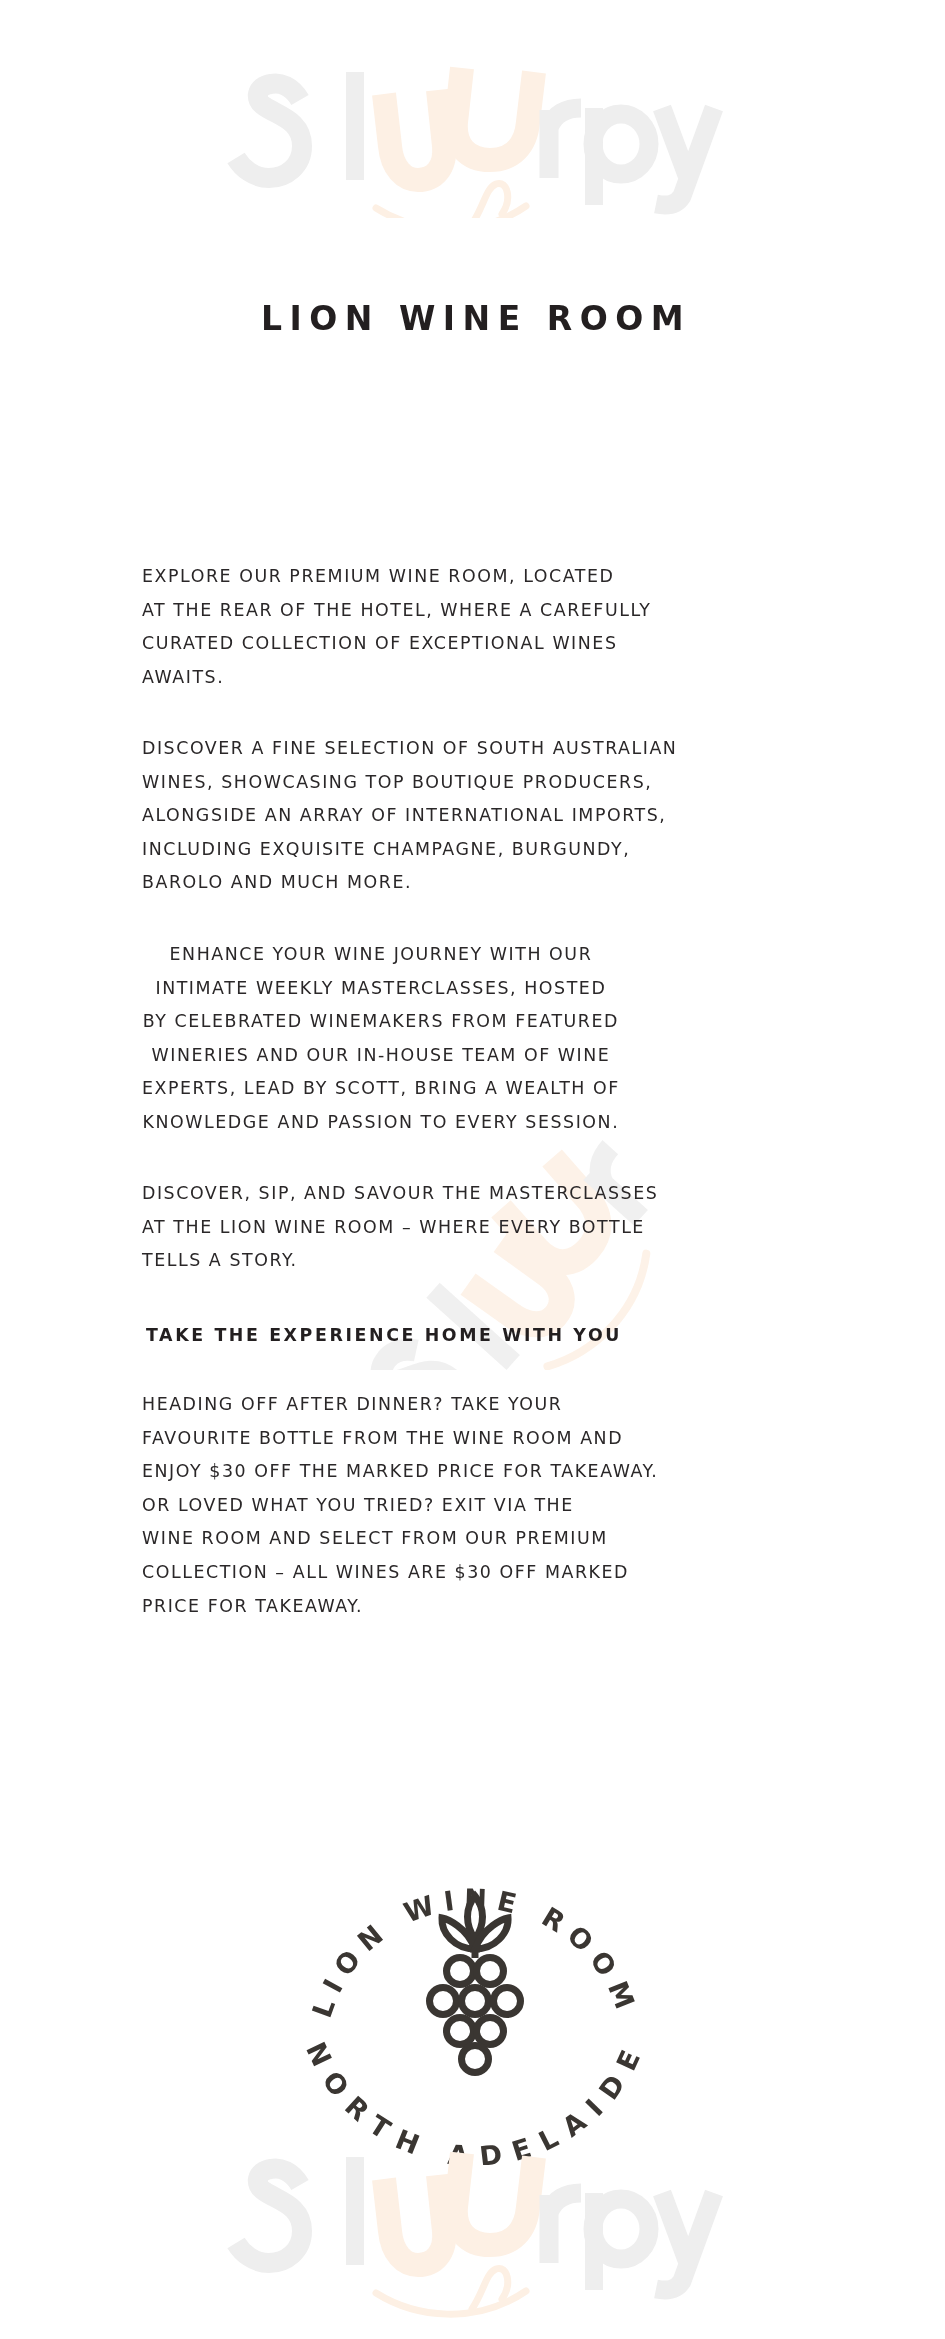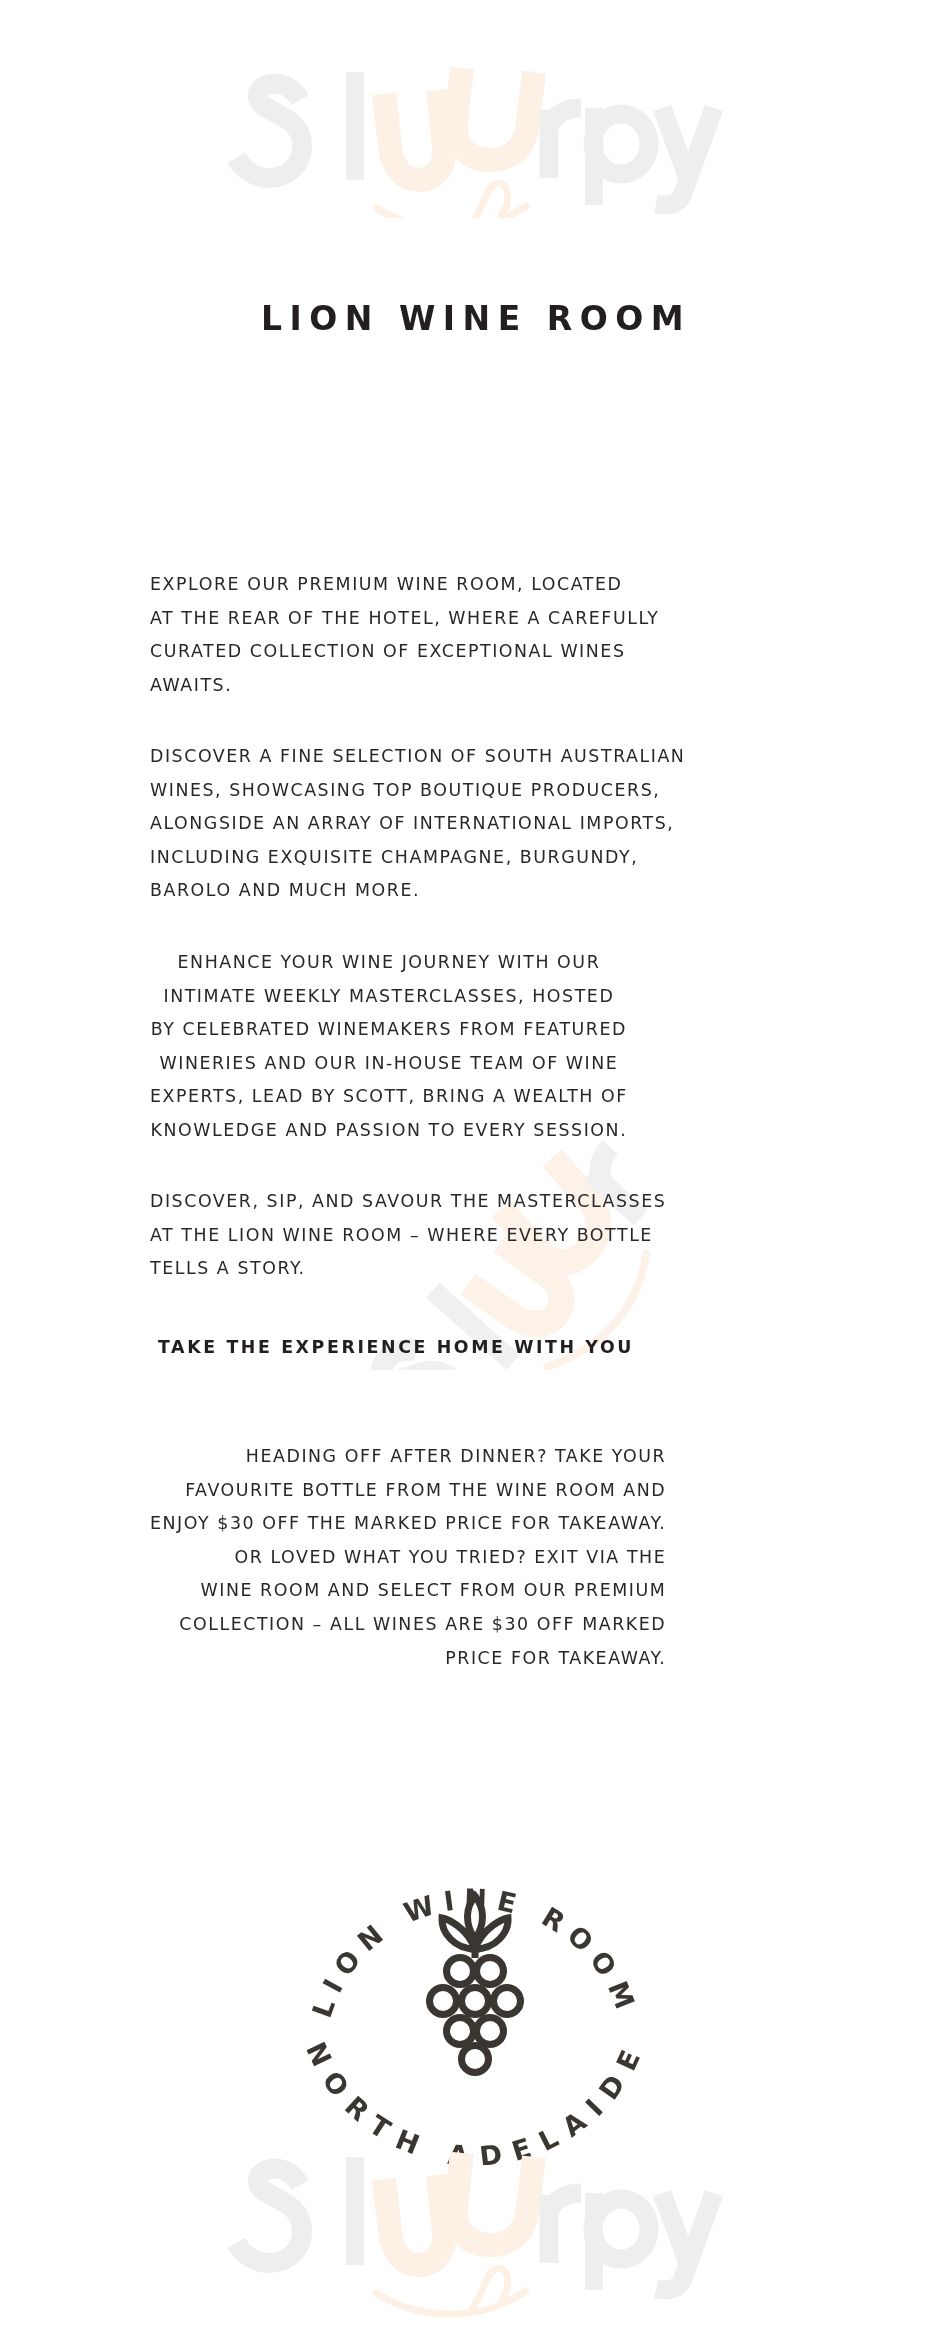--- a/index.html
+++ b/index.html
@@ -54,37 +54,37 @@
     top: 560px;
     width: 680px;
     font-family: "DejaVu Sans", sans-serif;
     font-size: 17.4px;
     line-height: 33.6px;
     letter-spacing: 1.55px;
     color: #2a2728;
     font-weight: normal;
   }
   .content p {
-    margin: 8px;
+    margin: 0;
     white-space: pre-line;
   }
   .p1 { position: absolute; top: 0; }
   .p2 { position: absolute; top: 172px; }
   .p3 { position: absolute; top: 378px; text-align: center; }
   .p4 { position: absolute; top: 617px; }
   .h5 {
     position: absolute; top: 755px;
     font-weight: bold;
     letter-spacing: 2.6px;
     color: #231f20;
-    margin: 16px;
+    margin: 4px;
     font-size: 17.4px;
     white-space: nowrap;
   }
-  .p5 { position: absolute; top: 872px; text-align: right; }
+  .p5 { position: absolute; top: 828px; }
   .logo {
     position: absolute;
     left: 300px;
     top: 1815px;
     width: 350px;
     height: 350px;
   }
   .logo svg { display: block; }
   .logo-text {
     font-family: "DejaVu Sans", sans-serif;

